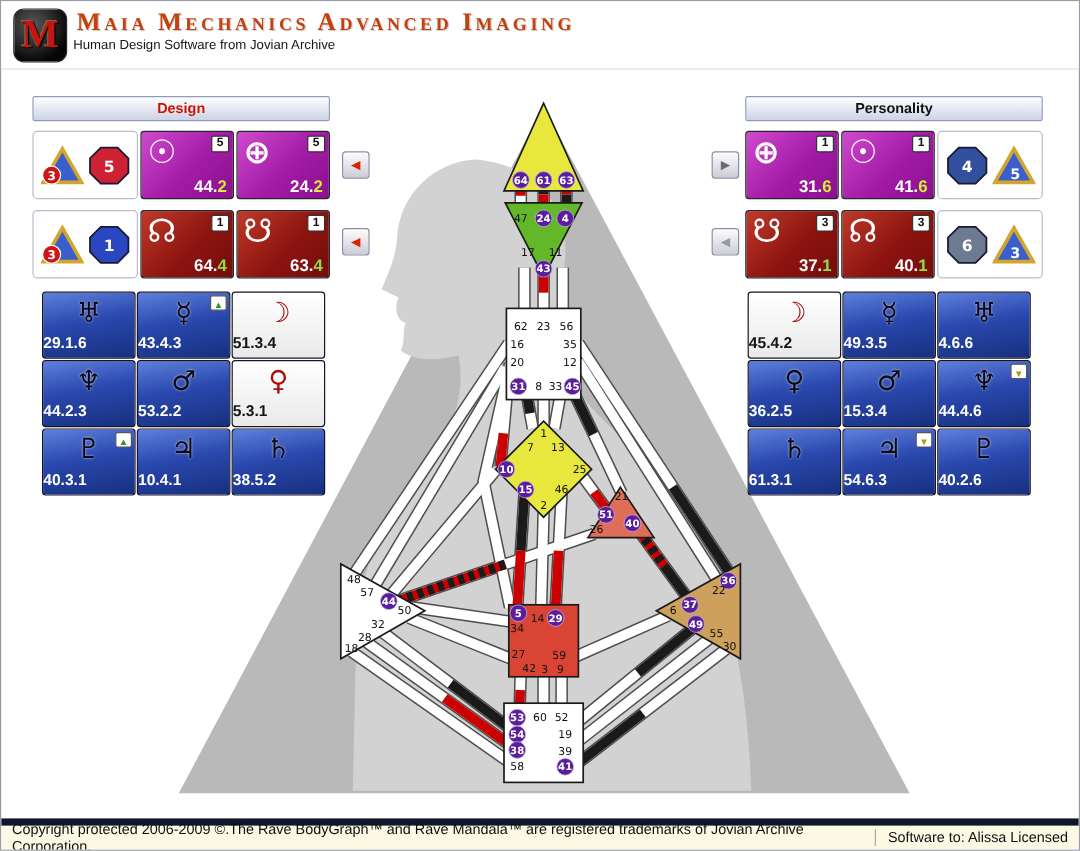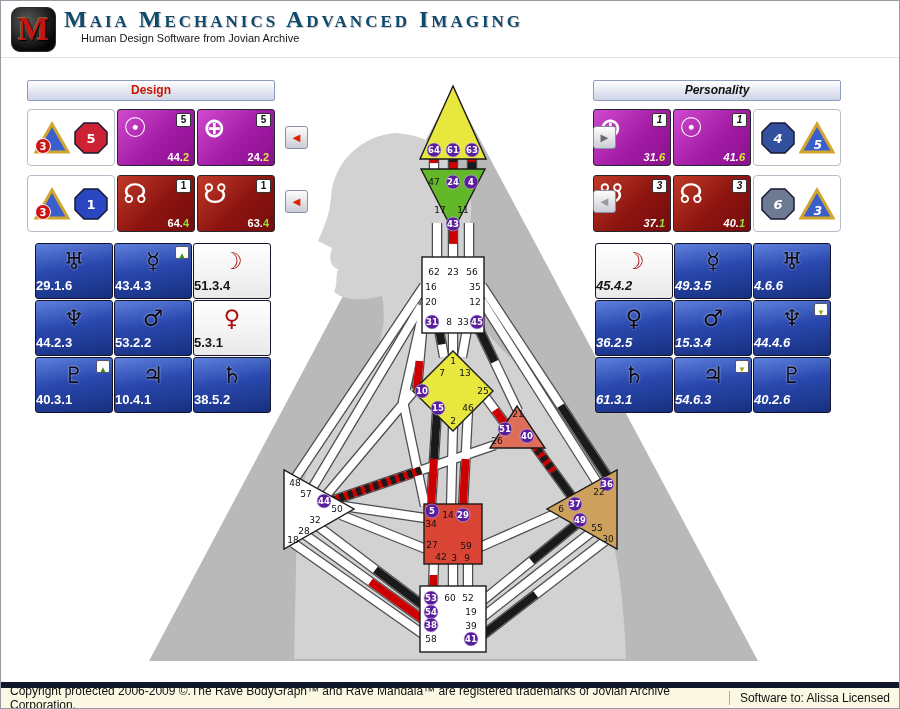--- a/index.html
+++ b/index.html
@@ -12,52 +12,52 @@
 
   
   .app-header{position:absolute;left:0;top:0;width:100%;height:57px;background:#fff;
     border-bottom:1px solid #e2e2e2;z-index:30;}
   .logo{position:absolute;left:10px;top:6px;width:45px;height:45px;border-radius:9px;
     background:radial-gradient(circle at 35% 30%,#5a5a5a,#060606 75%);
     border:1px solid #2b2b2b;display:flex;align-items:center;justify-content:center;}
   .logo-m{font-family:"Liberation Serif",serif;font-size:33px;font-weight:bold;color:#c41414;
     text-shadow:1px 1px 1px #000,-1px -1px 0 #7a6a3a;line-height:1;}
   .app-title{position:absolute;left:63px;top:5px;font-family:"Liberation Serif",serif;
-    font-variant:small-caps;font-weight:bold;font-size:24px;letter-spacing:3px;color:#0c4a6e;
+    font-variant:small-caps;font-weight:bold;font-size:21px;letter-spacing:3px;color:#c2410c;
     text-shadow:1px 1px 0 #d8c8c8;white-space:nowrap;}
-  .app-subtitle{position:absolute;left:80px;top:31px;font-size:11px;color:#151515;}
+  .app-subtitle{position:absolute;left:60px;top:31px;font-size:11px;color:#151515;}
 
   
   .app-footer{position:absolute;left:0;bottom:0;width:100%;height:26px;background:#fbf9e4;
     border-top:6px solid #0f172a;display:flex;align-items:center;justify-content:space-between;
     font-size:12px;color:#101010;padding:0 9px;z-index:30;}
   .license{border-left:1px solid #a8a8a8;padding-left:10px;white-space:nowrap;}
 
   
   .side-panel{position:absolute;top:79px;width:248px;z-index:20;}
   #design-panel{left:26px;}
-  #personality-panel{left:592px;font-style:italic;}
+  #personality-panel{left:620px;}
   .ptitle{height:21px;line-height:19px;text-align:center;font-size:12px;font-weight:bold;
     background:linear-gradient(#ffffff,#cdd3e6);border:1px solid #8f9cbd;border-radius:2px;}
   .design-title{color:#cc1500;}
   .personality-title{color:#111;}
 
   .prow{display:flex;gap:2px;margin-top:8px;height:58px;}
   .icon-group{width:88px;height:57px;border:1px solid #b9bcc9;border-radius:4px;background:#fff;
     display:flex;align-items:center;justify-content:center;gap:3px;}
 
   .pbox{position:relative;width:78px;height:57px;border:1px solid #26262e;border-radius:3px;}
   .magenta{background:linear-gradient(135deg,#cf4bcd 0%,#a31ba6 55%,#8a108d 100%);}
   .darkred{background:linear-gradient(135deg,#c03a28 0%,#8d1410 55%,#740c0c 100%);}
   .pglyph{position:absolute;left:5px;top:3px;font-size:27px;line-height:1.1;color:#fff;
     font-family:"DejaVu Sans",sans-serif;font-weight:bold;}
   .pbadge{position:absolute;right:3px;top:3px;min-width:15px;height:14px;line-height:12px;
     background:#fff;border:1px solid #333;border-radius:2px;font-size:10px;font-weight:bold;
     text-align:center;color:#111;padding:0 2px;}
-  .pval{position:absolute;right:5px;bottom:2px;color:#fff;font-size:11px;font-weight:bold;}
+  .pval{position:absolute;right:5px;bottom:2px;color:#fff;font-size:14px;font-weight:bold;}
   .magenta .pline{color:#d8ee35;}
   .darkred .pline{color:#8ee03c;}
 
   .pgrid{margin-top:10px;display:flex;flex-direction:column;gap:1px;}
   #design-grid{margin-left:8px;}
   #personality-grid{margin-left:2px;}
   .grow{display:flex;gap:1px;}
   .cell{position:relative;width:78px;height:56px;border:1px solid #14142a;border-radius:3px;}
   .cblue{background:linear-gradient(170deg,#5e80dc 0%,#2a48ae 45%,#16307e 100%);}
   .cwhite{background:linear-gradient(#ffffff,#e9e9e9);}

